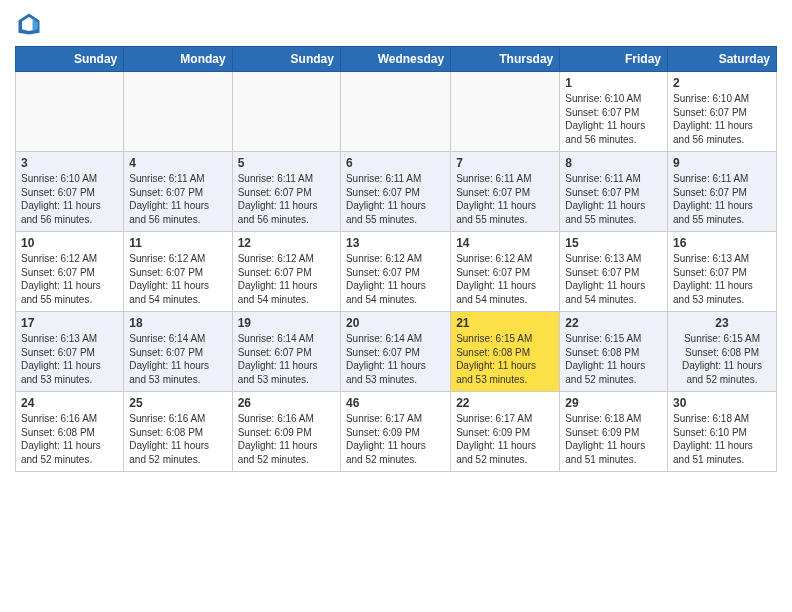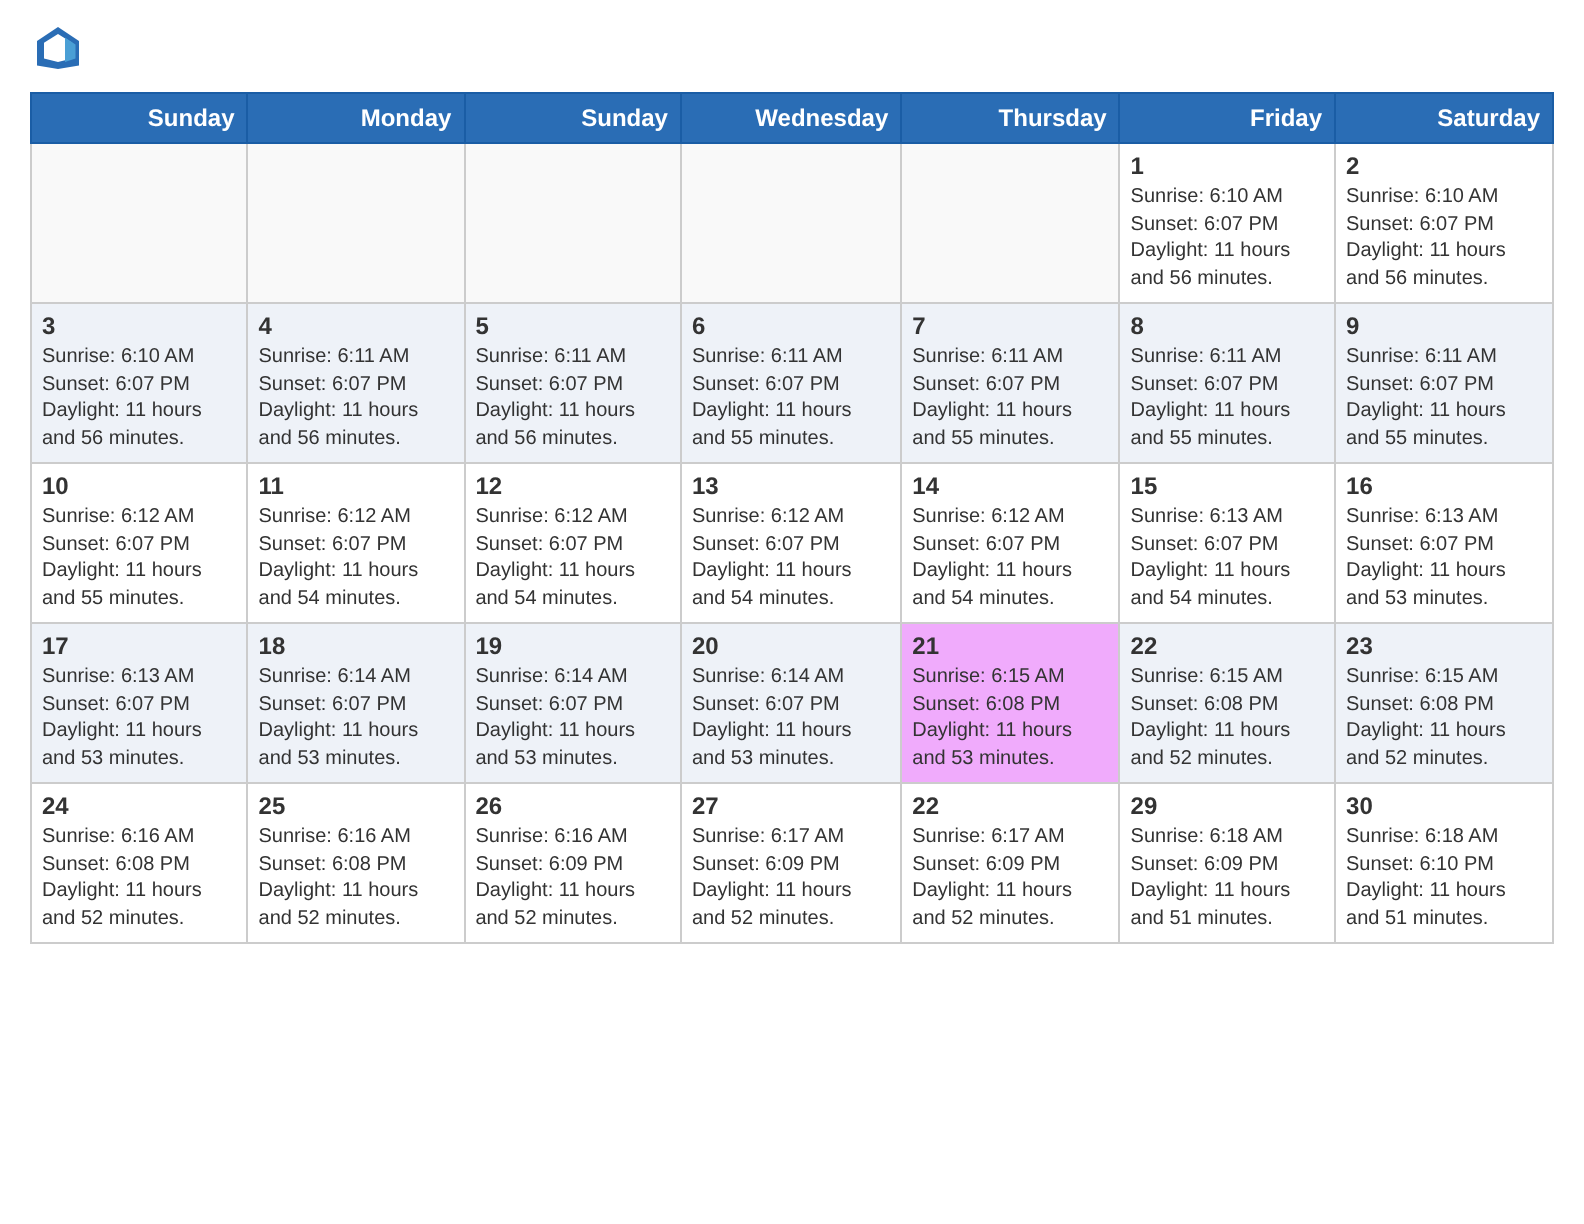--- a/index.html
+++ b/index.html
@@ -266,33 +266,33 @@
             <div class="day-info" style="white-space: pre-line;">Sunrise: 6:14 AM
 Sunset: 6:07 PM
 Daylight: 11 hours and 53 minutes.</div>
           </td>
           <td style="background: rgb(238, 242, 248); margin-top: 20px;">
             <span class="day-num">20</span>
             <div class="day-info" style="white-space: pre-line;">Sunrise: 6:14 AM
 Sunset: 6:07 PM
 Daylight: 11 hours and 53 minutes.</div>
           </td>
-          <td style="background: #f0abfc;">
+          <td style="background: #fde047;">
             <span class="day-num">21</span>
             <div class="day-info" style="white-space: pre-line;">Sunrise: 6:15 AM
 Sunset: 6:08 PM
 Daylight: 11 hours and 53 minutes.</div>
           </td>
           <td style="background: rgb(238, 242, 248);">
             <span class="day-num">22</span>
             <div class="day-info" style="white-space: pre-line;">Sunrise: 6:15 AM
 Sunset: 6:08 PM
 Daylight: 11 hours and 52 minutes.</div>
           </td>
-          <td style="background: rgb(238, 242, 248);">
+          <td style="background: rgb(238, 242, 248); text-align: center;">
             <span class="day-num">23</span>
             <div class="day-info" style="white-space: pre-line;">Sunrise: 6:15 AM
 Sunset: 6:08 PM
 Daylight: 11 hours and 52 minutes.</div>
           </td>
         </tr>
         <tr>
           <td>
             <span class="day-num">24</span>
             <div class="day-info" style="white-space: pre-line;">Sunrise: 6:16 AM
@@ -305,21 +305,21 @@
 Sunset: 6:08 PM
 Daylight: 11 hours and 52 minutes.</div>
           </td>
           <td>
             <span class="day-num">26</span>
             <div class="day-info" style="white-space: pre-line;">Sunrise: 6:16 AM
 Sunset: 6:09 PM
 Daylight: 11 hours and 52 minutes.</div>
           </td>
           <td>
-            <span class="day-num">27</span>
+            <span class="day-num">46</span>
             <div class="day-info" style="white-space: pre-line;">Sunrise: 6:17 AM
 Sunset: 6:09 PM
 Daylight: 11 hours and 52 minutes.</div>
           </td>
           <td>
             <span class="day-num">22</span>
             <div class="day-info" style="white-space: pre-line;">Sunrise: 6:17 AM
 Sunset: 6:09 PM
 Daylight: 11 hours and 52 minutes.</div>
           </td>

